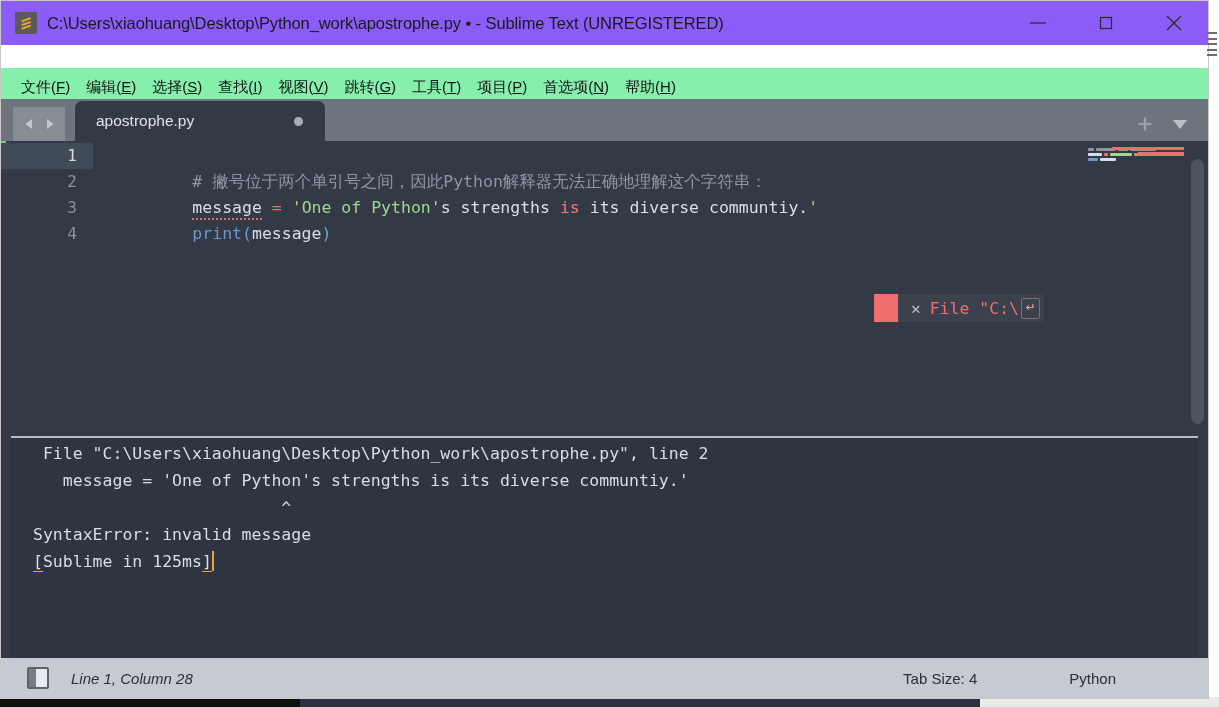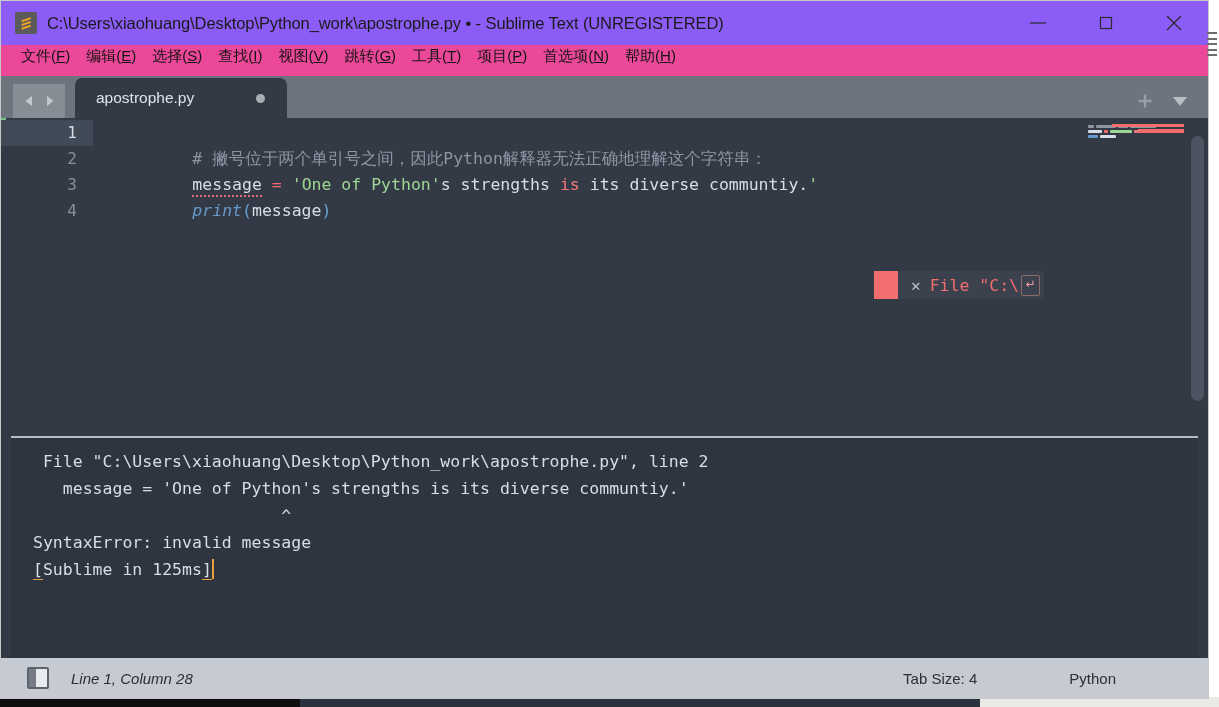--- a/index.html
+++ b/index.html
@@ -93,25 +93,26 @@
     align-items: center;
     justify-content: center;
     background: transparent;
   }
   .win-btn svg { display: block; }
 
   
   #menu-bar {
     height: 31px;
     flex: 0 0 31px;
-    background: #ec4899;
-    display: flex;
-    align-items: flex-start;
+    background: #86efac;
+    display: flex;
+    align-items: flex-end;
     padding-left: 12px;
     box-sizing: border-box;
+    margin-top: 23px;
   }
   .menu-item {
     font-size: 15px;
     color: #141414;
     padding: 2px 8px 2px 8px;
     white-space: nowrap;
     cursor: default;
   }
   .menu-item .mn-acc {
     text-decoration: underline;
@@ -134,21 +135,21 @@
     background: #878d95;
     display: flex;
     align-items: center;
     justify-content: center;
     gap: 5px;
     flex: 0 0 auto;
   }
   .nav-arrow { display: block; }
   #tab-active {
     margin-left: 10px;
-    width: 212px;
+    width: 250px;
     height: 40px;
     background: #333a45;
     border-radius: 7px 7px 0 0;
     display: flex;
     align-items: center;
     position: relative;
     box-sizing: border-box;
   }
   #tab-label {
     color: #dfe3e8;
@@ -231,21 +232,21 @@
     font-family: "DejaVu Sans Mono", monospace;
     font-size: 16.5px;
     white-space: pre;
     position: relative;
   }
   .tok-comment { color: #8c96a3; }
   .tok-plain   { color: #d8dee7; }
   .tok-op      { color: #f26d6d; }
   .tok-kw      { color: #f2777a; margin-top: 40px; }
   .tok-string  { color: #9ed694; }
-  .tok-func    { color: #6699cc; font-style: italic; }
+  .tok-func    { color: #6699cc; }
   .tok-paren   { color: #66a3d2; }
   .squiggly {
     border-bottom: 2px dotted #e06c75;
     padding-bottom: 1px;
   }
 
   
   #inline-error {
     position: absolute;
     left: 873px;
@@ -349,21 +350,21 @@
     left: 10px;
     bottom: 0;
     width: 1187px;
     height: 222px;
     background: #2e3440;
     border-top: 2px solid #b6bcc6;
     box-sizing: border-box;
     overflow: hidden;
   }
   #console-inner {
-    padding: 10px 0 0 22px;
+    padding: 2px 0 0 22px;
     position: relative;
   }
   .console-line {
     font-family: "DejaVu Sans Mono", monospace;
     font-size: 16.5px;
     line-height: 27px;
     color: #d8dee7;
     white-space: pre;
     position: relative;
   }

